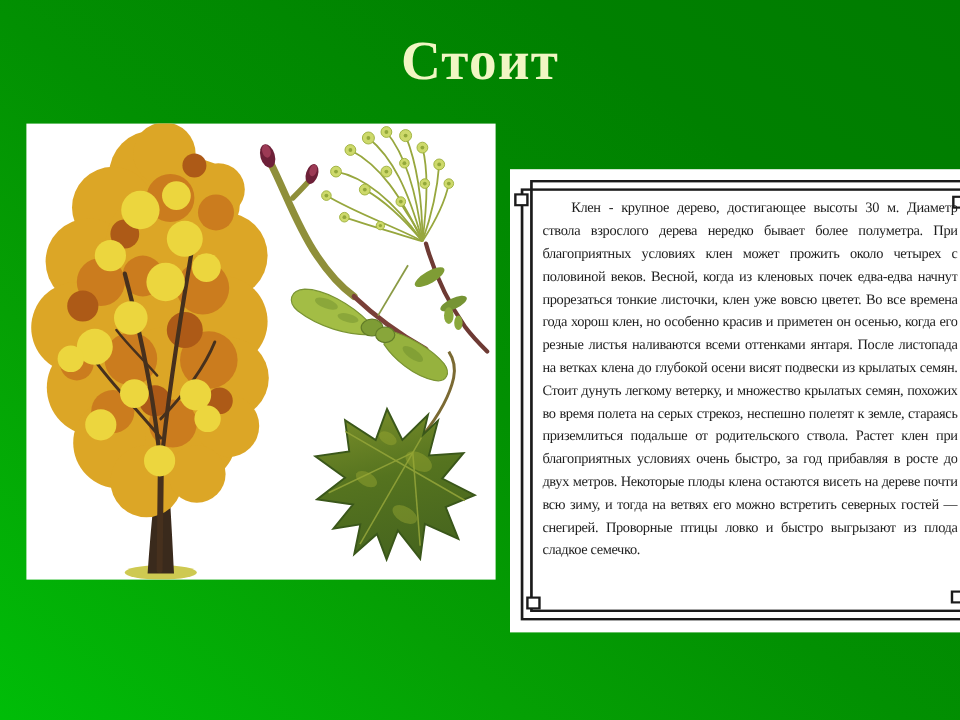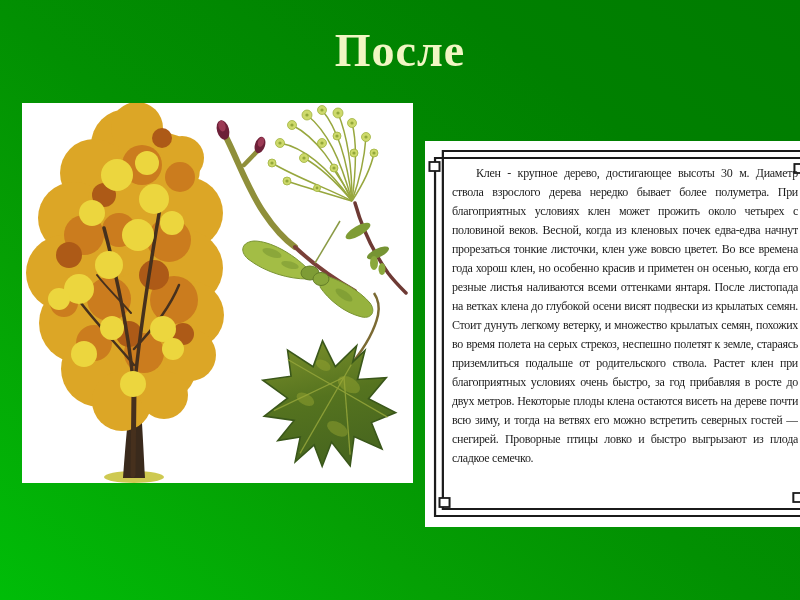--- a/index.html
+++ b/index.html
@@ -29,21 +29,21 @@
     overflow:hidden;
     font-size:12px;line-height:19px;letter-spacing:-0.3px;
     text-align:justify;text-indent:24px;color:#1d1d1d;
   }
 </style>
 </head>
 <body>
 
 <div class="slide">
 
-  <div class="slide-title">После</div>
+  <div class="slide-title">Стоит</div>
 
   <div class="image-panel">
     <svg viewBox="0 0 391 380" aria-hidden="true">
       <defs>
         <linearGradient id="leafGrad" x1="0" y1="0" x2="1" y2="1">
           <stop offset="0" stop-color="#3f5e1e"></stop>
           <stop offset="0.55" stop-color="#55731f"></stop>
           <stop offset="1" stop-color="#88992f"></stop>
         </linearGradient>
       </defs>

